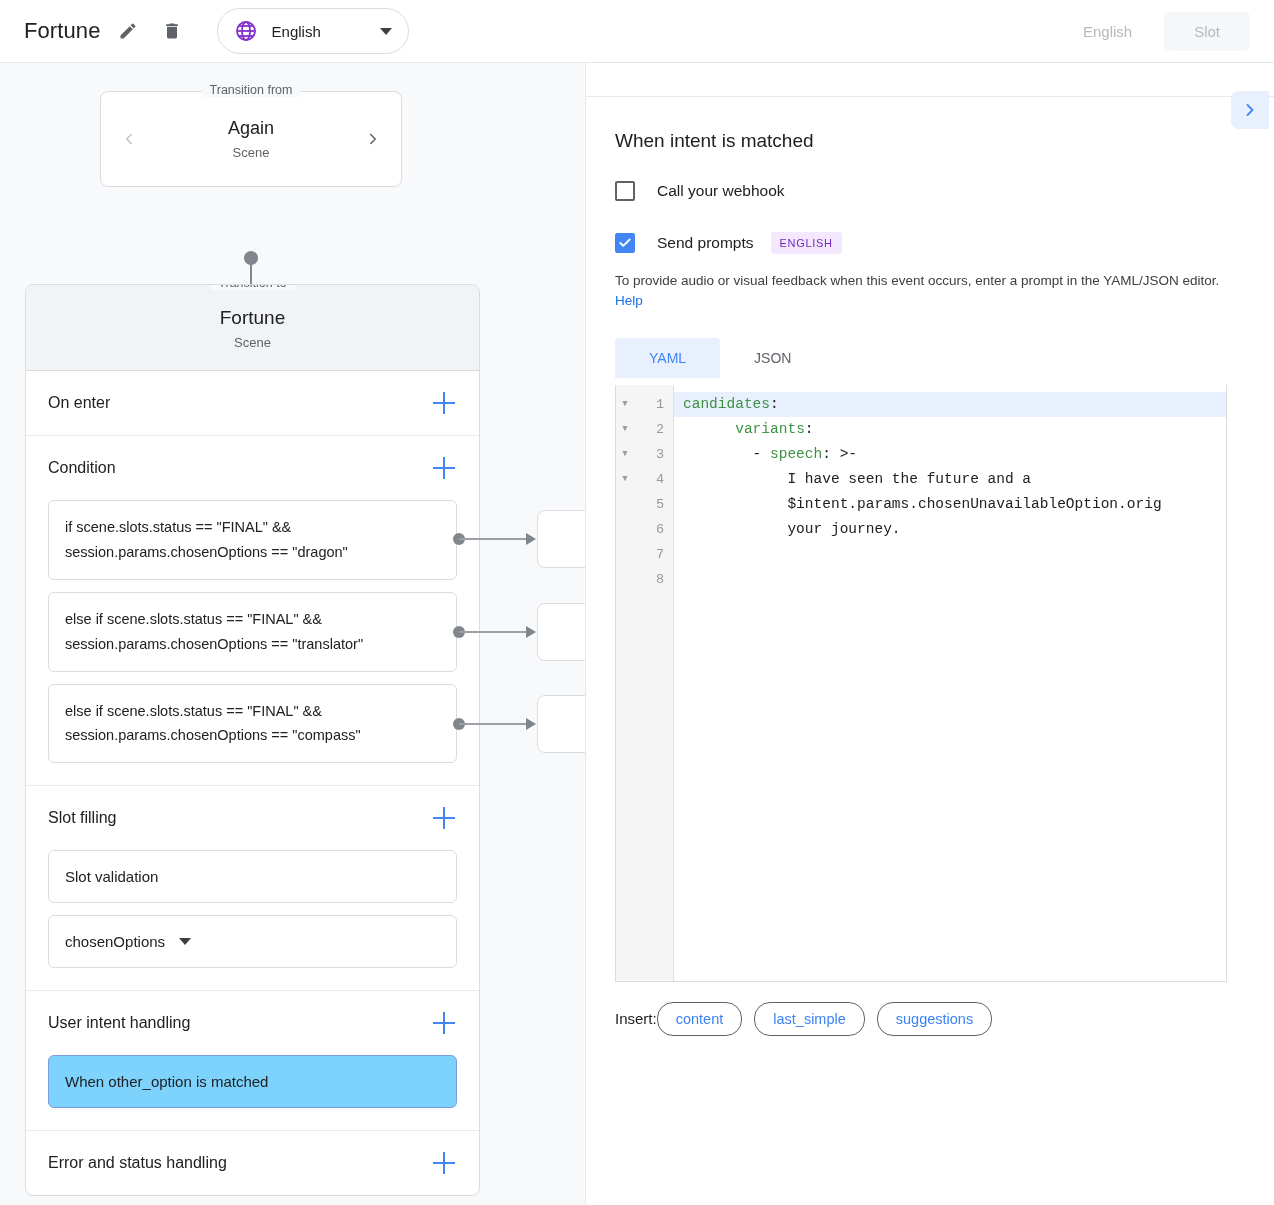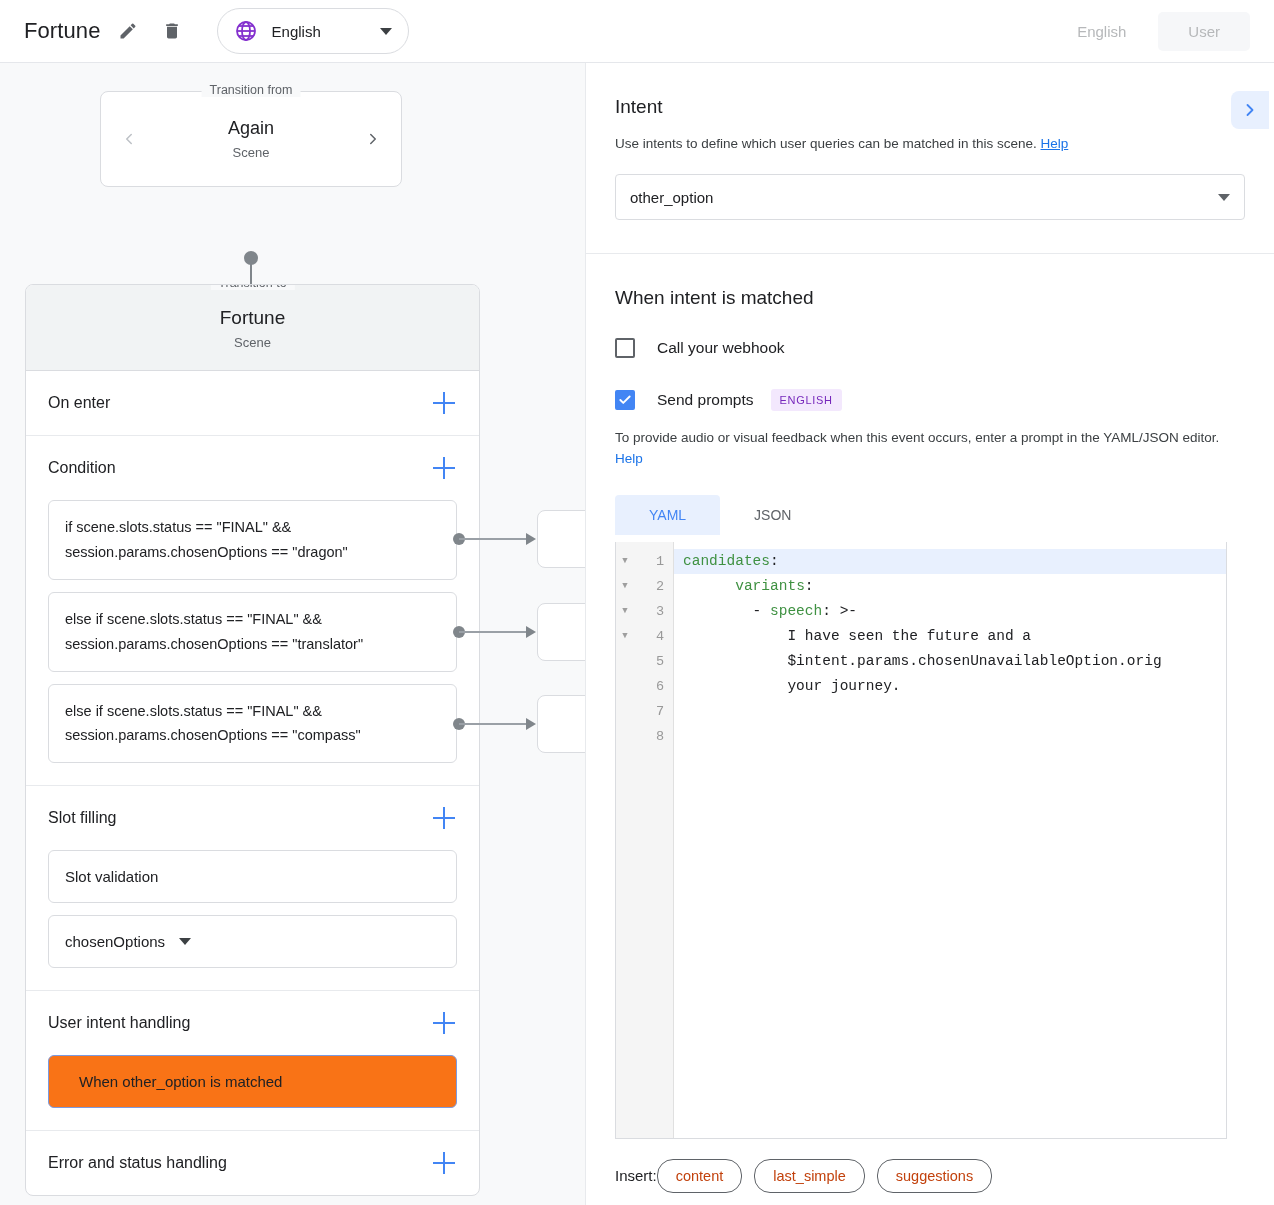--- a/index.html
+++ b/index.html
@@ -158,22 +158,22 @@
     font-size: 15px; color: #202124;
     display: flex; align-items: center;
   }
   .slot-card.last { margin-bottom: 22px; }
   .slot-caret {
     margin-left: 14px; width: 0; height: 0;
     border-left: 6px solid transparent; border-right: 6px solid transparent;
     border-top: 7px solid #3c4043;
   }
   .intent-card {
-    border: 1px solid #7b9ae0; border-radius: 6px; background: #f97316;
-    padding: 17px 30px; margin-bottom: 22px;
+    border: 1px solid #7b9ae0; border-radius: 6px; background: #7dd3fc;
+    padding: 17px 16px; margin-bottom: 22px;
     font-size: 15px; color: #202124;
   }
 
   
   .edge-card {
     position: absolute; left: 537px; width: 60px; height: 58px;
     border: 1px solid #dadce0; border-radius: 8px; background: #fff;
   }
   .edge-arrow-line {
     position: absolute; height: 2px; background: #9aa0a6; left: 459px; width: 68px;
@@ -263,21 +263,21 @@
   }
   .code-row.hl { background: #e8f0fe; }
   .tok-key { color: #3f9142; }
 
   .insert-row {
     display: flex; align-items: center; margin-top: 20px;
   }
   .insert-label { font-size: 15px; color: #202124; margin-right: 0; }
   .chip {
     border: 1px solid #5f6368; border-radius: 16px; padding: 8px 18px;
-    font-size: 14.5px; color: #c2410c; margin-right: 12px; cursor: pointer;
+    font-size: 14.5px; color: #3b82f6; margin-right: 12px; cursor: pointer;
     background: #fff;
   }
 </style>
 </head>
 <body>
 
 <div class="app">
 
   <div class="topbar">
     <div class="app-title">Fortune</div>
@@ -303,21 +303,21 @@
           <line x1="4.6" y1="7" x2="19.4" y2="7"></line>
           <line x1="4.6" y1="17" x2="19.4" y2="17"></line>
         </svg>
       </span>
       <span class="lang-label">English</span>
       <span class="caret"></span>
     </div>
 
     <div class="topbar-right">
       <button class="btn-cancel">English</button>
-      <button class="btn-save">User</button>
+      <button class="btn-save">Slot</button>
     </div>
   </div>
 
   <div class="body-area">
 
     <div class="left-pane">
 
       <div class="fieldset-card" id="transition-from">
         <div class="fieldset-legend">Transition from</div>
         <div class="scene-body">
@@ -412,31 +412,20 @@
     </div>
 
     <div class="right-pane">
 
       <div class="expand-btn">
         <svg width="20" height="20" viewBox="0 0 24 24" fill="none" stroke="#4285f4" stroke-width="2.2" stroke-linecap="round" stroke-linejoin="round">
             <polyline points="9 18 15 12 9 6"></polyline>
           </svg>
       </div>
 
-      <div class="rp-section">
-        <div class="rp-title">Intent</div>
-        <div class="rp-desc">
-          <span>Use intents to define which user queries can be matched in this scene.</span>
-          <span class="rp-link">Help</span>
-        </div>
-        <div class="select-box">
-          <span>other_option</span>
-          <span class="select-caret"></span>
-        </div>
-      </div>
       <div class="rp-divider"></div>
 
       <div class="rp-section">
         <div class="rp-title">When intent is matched</div>
 
         <div class="check-row" style="margin-top:29px;">
           <span class="checkbox"></span>
           <span class="check-label">Call your webhook</span>
         </div>
 

